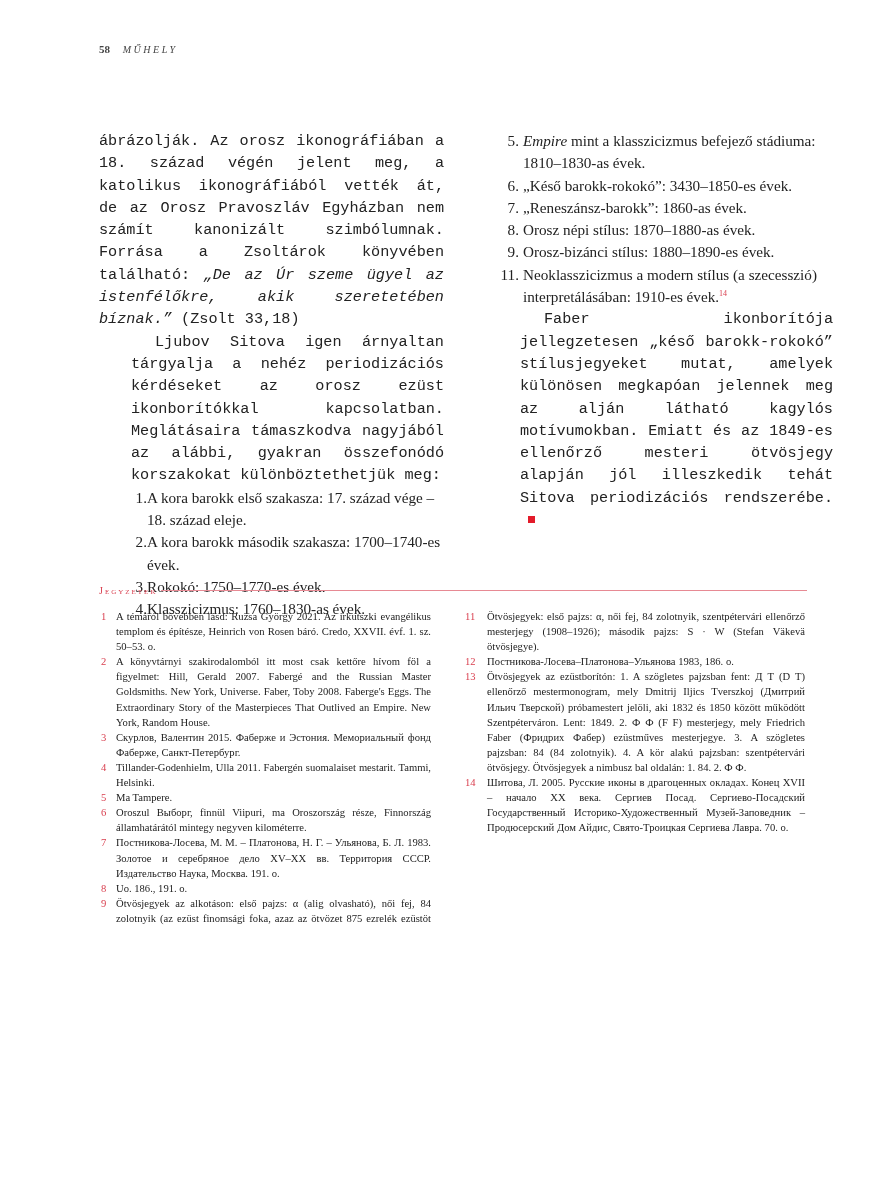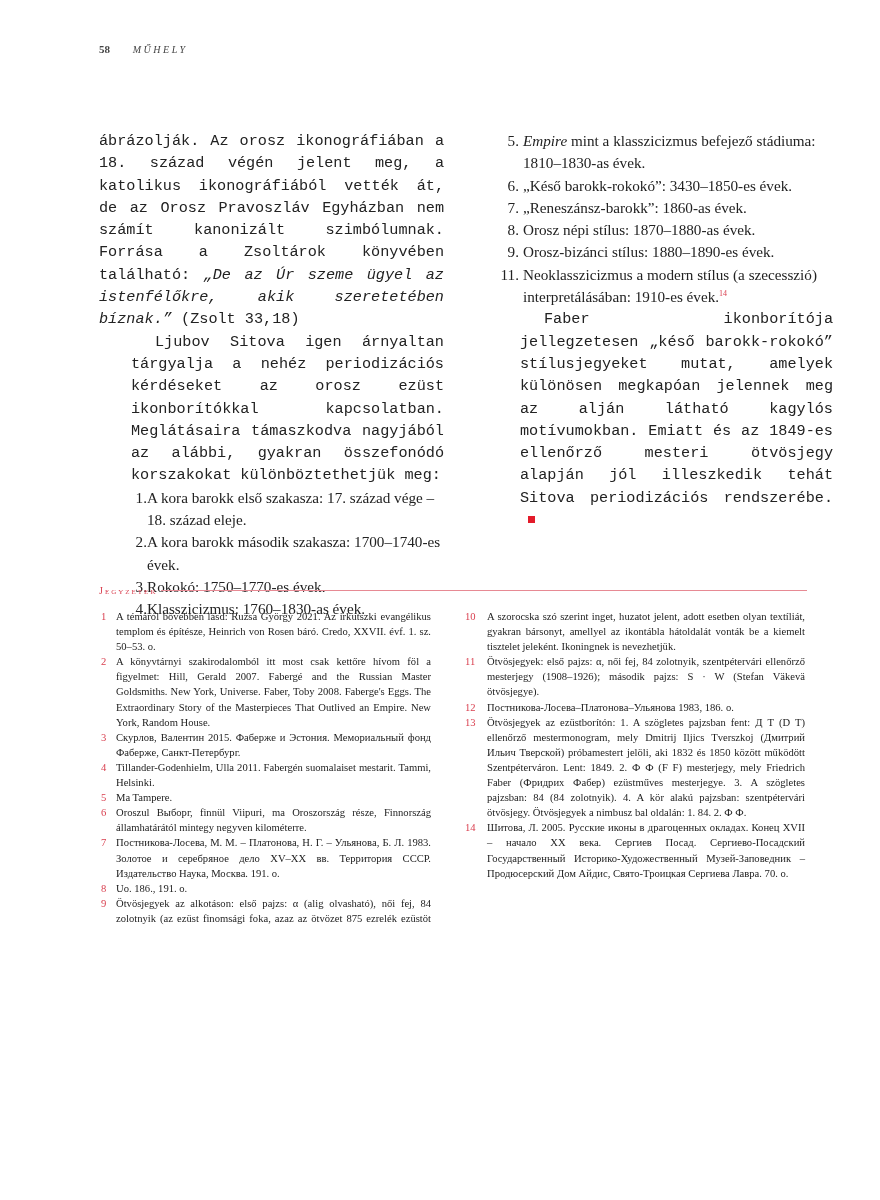--- a/index.html
+++ b/index.html
@@ -1,19 +1,19 @@
 <!DOCTYPE html>
 <html><head>
 <meta charset="utf-8">
 <style>
   html, body { margin: 0; padding: 0; background: #ffffff; }
   body { width: 880px; height: 1200px; position: relative; overflow: hidden;
          font-family: "Liberation Serif", "DejaVu Serif", serif; color: #222; }
   .header { position: absolute; top: 43px; left: 99px; font-size: 11px; color: #444; }
-  .header .pageno { margin-right: 14px; font-weight: bold; }
+  .header .pageno { margin-right: 4px; font-weight: bold; }
   .header .section { font-style: italic; letter-spacing: 2.5px; font-size: 10px; margin-left: 6px; }
   .col { position: absolute; top: 130px; width: 345px; font-size: 15.2px; line-height: 22.3px; }
   .col.left { left: 99px; }
   .col.right { left: 488px; }
   p { margin: 0; text-align: justify; font-family: Liberation Mono, monospace; }
   p.indent { text-indent: 24px; margin-left: 32px; }
   ol.periods { list-style: none; margin: 0; padding: 0; }
   ol.periods li { position: relative; padding-left: 48px; }
   .col.right ol.periods li { padding-left: 35px; }
   ol.periods li .num { position: absolute; left: 32px; width: 16px; text-align: right; }
@@ -73,18 +73,17 @@
   <div class="note"><span class="n">3</span><span>Скурлов, Валентин 2015. Фаберже и Эстония. Мемориальный фонд Фаберже, Санкт-Петербург.</span></div>
   <div class="note"><span class="n">4</span><span>Tillander-Godenhielm, Ulla 2011. Fabergén suomalaiset mestarit. Tammi, Helsinki.</span></div>
   <div class="note"><span class="n">5</span><span>Ma Tampere.</span></div>
   <div class="note"><span class="n">6</span><span>Oroszul Выборг, finnül Viipuri, ma Oroszország része, Finnország államhatárától mintegy negyven kilométerre.</span></div>
   <div class="note"><span class="n">7</span><span>Постникова-Лосева, М. М. – Платонова, Н. Г. – Ульянова, Б. Л. 1983. Золотое и серебряное дело XV–XX вв. Территория СССР. Издательство Наука, Москва. 191. o.</span></div>
   <div class="note"><span class="n">8</span><span>Uo. 186., 191. o.</span></div>
   <div class="note" style="max-height:30px;overflow:hidden;"><span class="n">9</span><span>Ötvösjegyek az alkotáson: első pajzs: α (alig olvasható), női fej, 84 zolotnyik (az ezüst finomsági foka, azaz az ötvözet 875 ezrelék ezüstöt tartalmaz), szentpétervári ellenőrző mesterjegy (1908–1926); második pajzs: O P. mesterjegy (Oskar Woldemar Pihl ötvösjegye).</span></div>
 </div>
 
 <div class="notes right">
-  <div class="note"><span class="n">10</span><span>A szorocska szó szerint inget, huzatot jelent, adott esetben olyan textíliát, gyakran bársonyt, amellyel az ikontábla hátoldalát vonták be a kiemelt tisztelet jeleként. Ikoningnek is nevezhetjük.</span></div>
   <div class="note"><span class="n">11</span><span>Ötvösjegyek: első pajzs: α, női fej, 84 zolotnyik, szentpétervári ellenőrző mesterjegy (1908–1926); második pajzs: S · W (Stefan Väkevä ötvösjegye).</span></div>
   <div class="note"><span class="n">12</span><span>Постникова-Лосева–Платонова–Ульянова 1983, 186. o.</span></div>
   <div class="note"><span class="n">13</span><span>Ötvösjegyek az ezüstborítón: 1. A szögletes pajzsban fent: Д Т (D T) ellenőrző mestermonogram, mely Dmitrij Iljics Tverszkoj (Дмитрий Ильич Тверской) próbamestert jelöli, aki 1832 és 1850 között működött Szentpéterváron. Lent: 1849. 2. Ф Ф (F F) mesterjegy, mely Friedrich Faber (Фридрих Фабер) ezüstműves mesterjegye. 3. A szögletes pajzsban: 84 (84 zolotnyik). 4. A kör alakú pajzsban: szentpétervári ötvösjegy. Ötvösjegyek a nimbusz bal oldalán: 1. 84. 2. Ф Ф.</span></div>
   <div class="note"><span class="n">14</span><span>Шитова, Л. 2005. Русские иконы в драгоценных окладах. Конец XVII – начало XX века. Сергиев Посад. Сергиево-Посадский Государственный Историко-Художественный Музей-Заповедник – Продюсерский Дом Айдис, Свято-Троицкая Сергиева Лавра. 70. o.</span></div>
 </div>
 
 </body></html>

